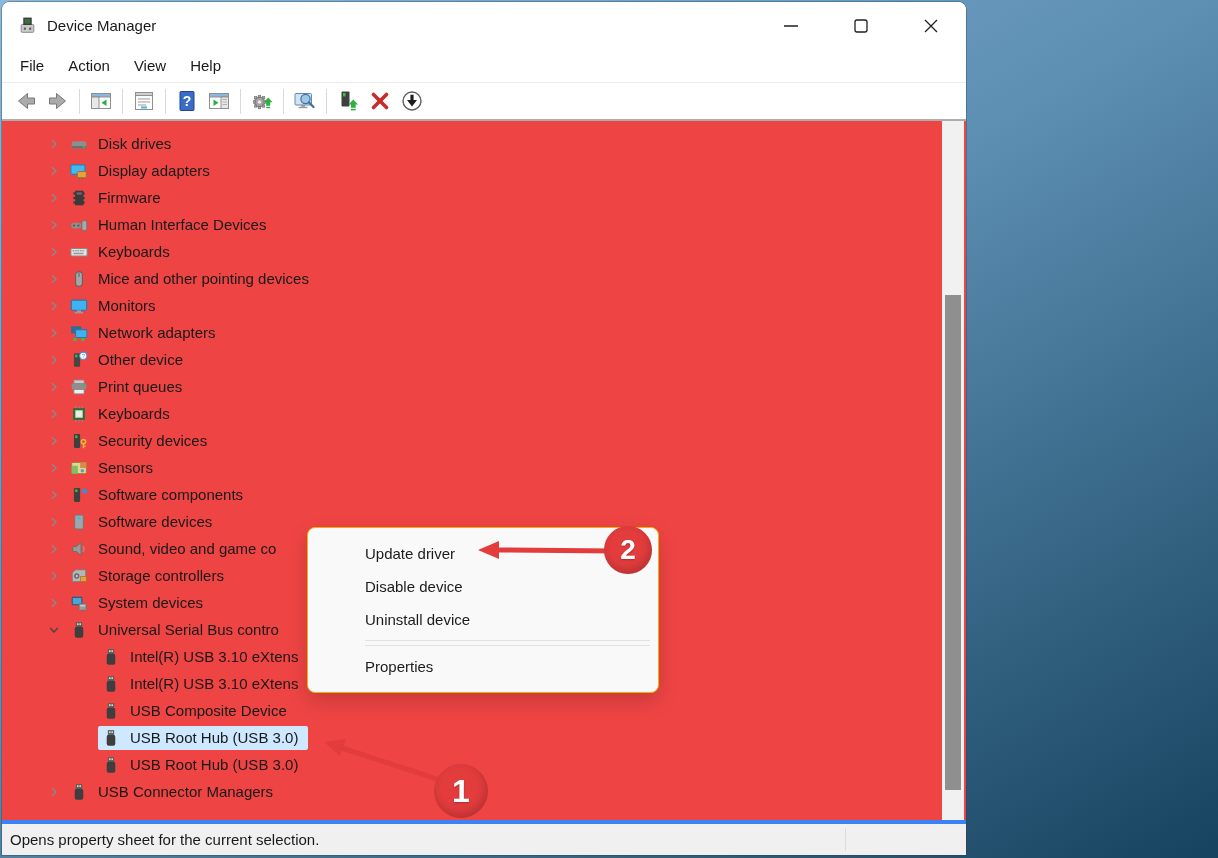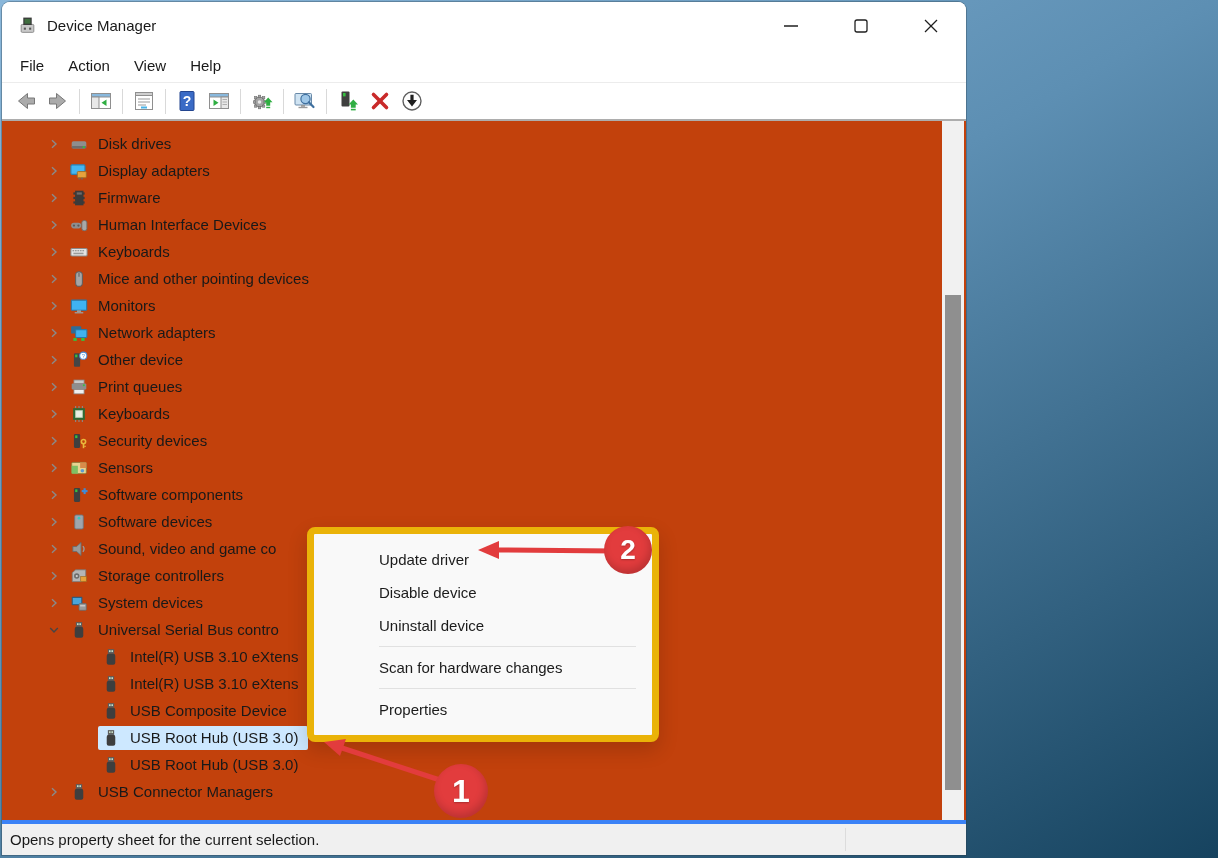--- a/index.html
+++ b/index.html
@@ -20,37 +20,37 @@
   
   .menubar{height:34px;display:flex;align-items:center;gap:24px;padding-left:18px;
     font-size:15px;border-bottom:1px solid #ececec;background:#fff}
   .menubar span{cursor:default}
   
   .toolbar{height:38px;display:flex;align-items:center;padding-left:8px;background:#fff;
     border-bottom:2px solid #adadad}
   .tbtn{width:32px;height:30px;display:flex;align-items:center;justify-content:center;background:none;border:none;padding:0}
   .tsep{width:1px;height:25px;background:#d9d9d9;margin:0 5px;flex:none}
   
-  .content{position:absolute;top:119px;left:0;right:0;bottom:35px;background:#c2410c;overflow:hidden}
+  .content{position:absolute;top:119px;left:0;right:0;bottom:35px;background:#ef4444;overflow:hidden}
   .tree{padding-top:9px}
   .trow{display:flex;align-items:center;height:27px;font-size:15px}
   .trow.l1{padding-left:44px}
   .trow.l2{padding-left:76px}
   .chev{width:16px;height:16px;flex:none;display:flex;align-items:center;justify-content:center;margin-right:4px}
   .hl{display:flex;align-items:center;height:24px;padding:0 10px 0 4px;border-radius:2px}
   .hl.sel{background:var(--sel,#cde8ff)}
   .ticon{width:18px;height:18px;flex:none;margin-right:10px;display:flex}
   .icon{display:flex}
   
   .scrollbar{position:absolute;top:119px;right:2px;width:22px;height:699px;background:#f1f1f1}
   .sthumb{position:absolute;left:3px;width:16px;top:174px;height:495px;background:#8f8f8f}
   
   .ctx-menu{position:absolute;left:305px;top:525px;width:352px;background:#f9f9f9;
-    border:7px solid #eab308;border-radius:8px;box-shadow:0 8px 20px rgba(0,0,0,.16);
-    padding:9px 8px;z-index:30}
+    border:1px solid #eab308;border-radius:8px;box-shadow:0 8px 20px rgba(0,0,0,.16);
+    padding:9px 0;z-index:30}
   .mitem{height:33px;display:flex;align-items:center;padding-left:57px;font-size:15px;color:#1b1b1b;cursor:default}
   .mitem.bold{font-weight:400}
   .msep{height:1px;background:#e1e1e1;margin:4px 8px 4px 57px}
   
   .statusbar{position:absolute;left:0;right:0;bottom:0;height:35px;background:#f0f0f0;
     border-top:4px solid #3b82f6;display:flex;align-items:center;font-size:15px}
   .statusbar .stext{padding-left:8px}
   .sdiv{position:absolute;top:4px;bottom:4px;width:1px;background:#dcdcdc}
   
   .overlay{position:absolute;inset:0;z-index:45;pointer-events:none}
@@ -695,23 +695,20 @@
       <div class="mitem">
         <span>Update driver</span>
       </div>
       <div class="mitem">
         <span>Disable device</span>
       </div>
       <div class="mitem">
         <span>Uninstall device</span>
       </div>
       <div class="msep"></div>
-      <div class="mitem">
-        <span>Scan for hardware changes</span>
-      </div>
       <div class="msep"></div>
       <div class="mitem bold">
         <span>Properties</span>
       </div>
     </div>
 
   <div class="statusbar">
     <span class="stext">Opens property sheet for the current selection.</span>
     <div class="sdiv" style="left:843px"></div>
     <div class="sdiv" style="left:1013px"></div>

